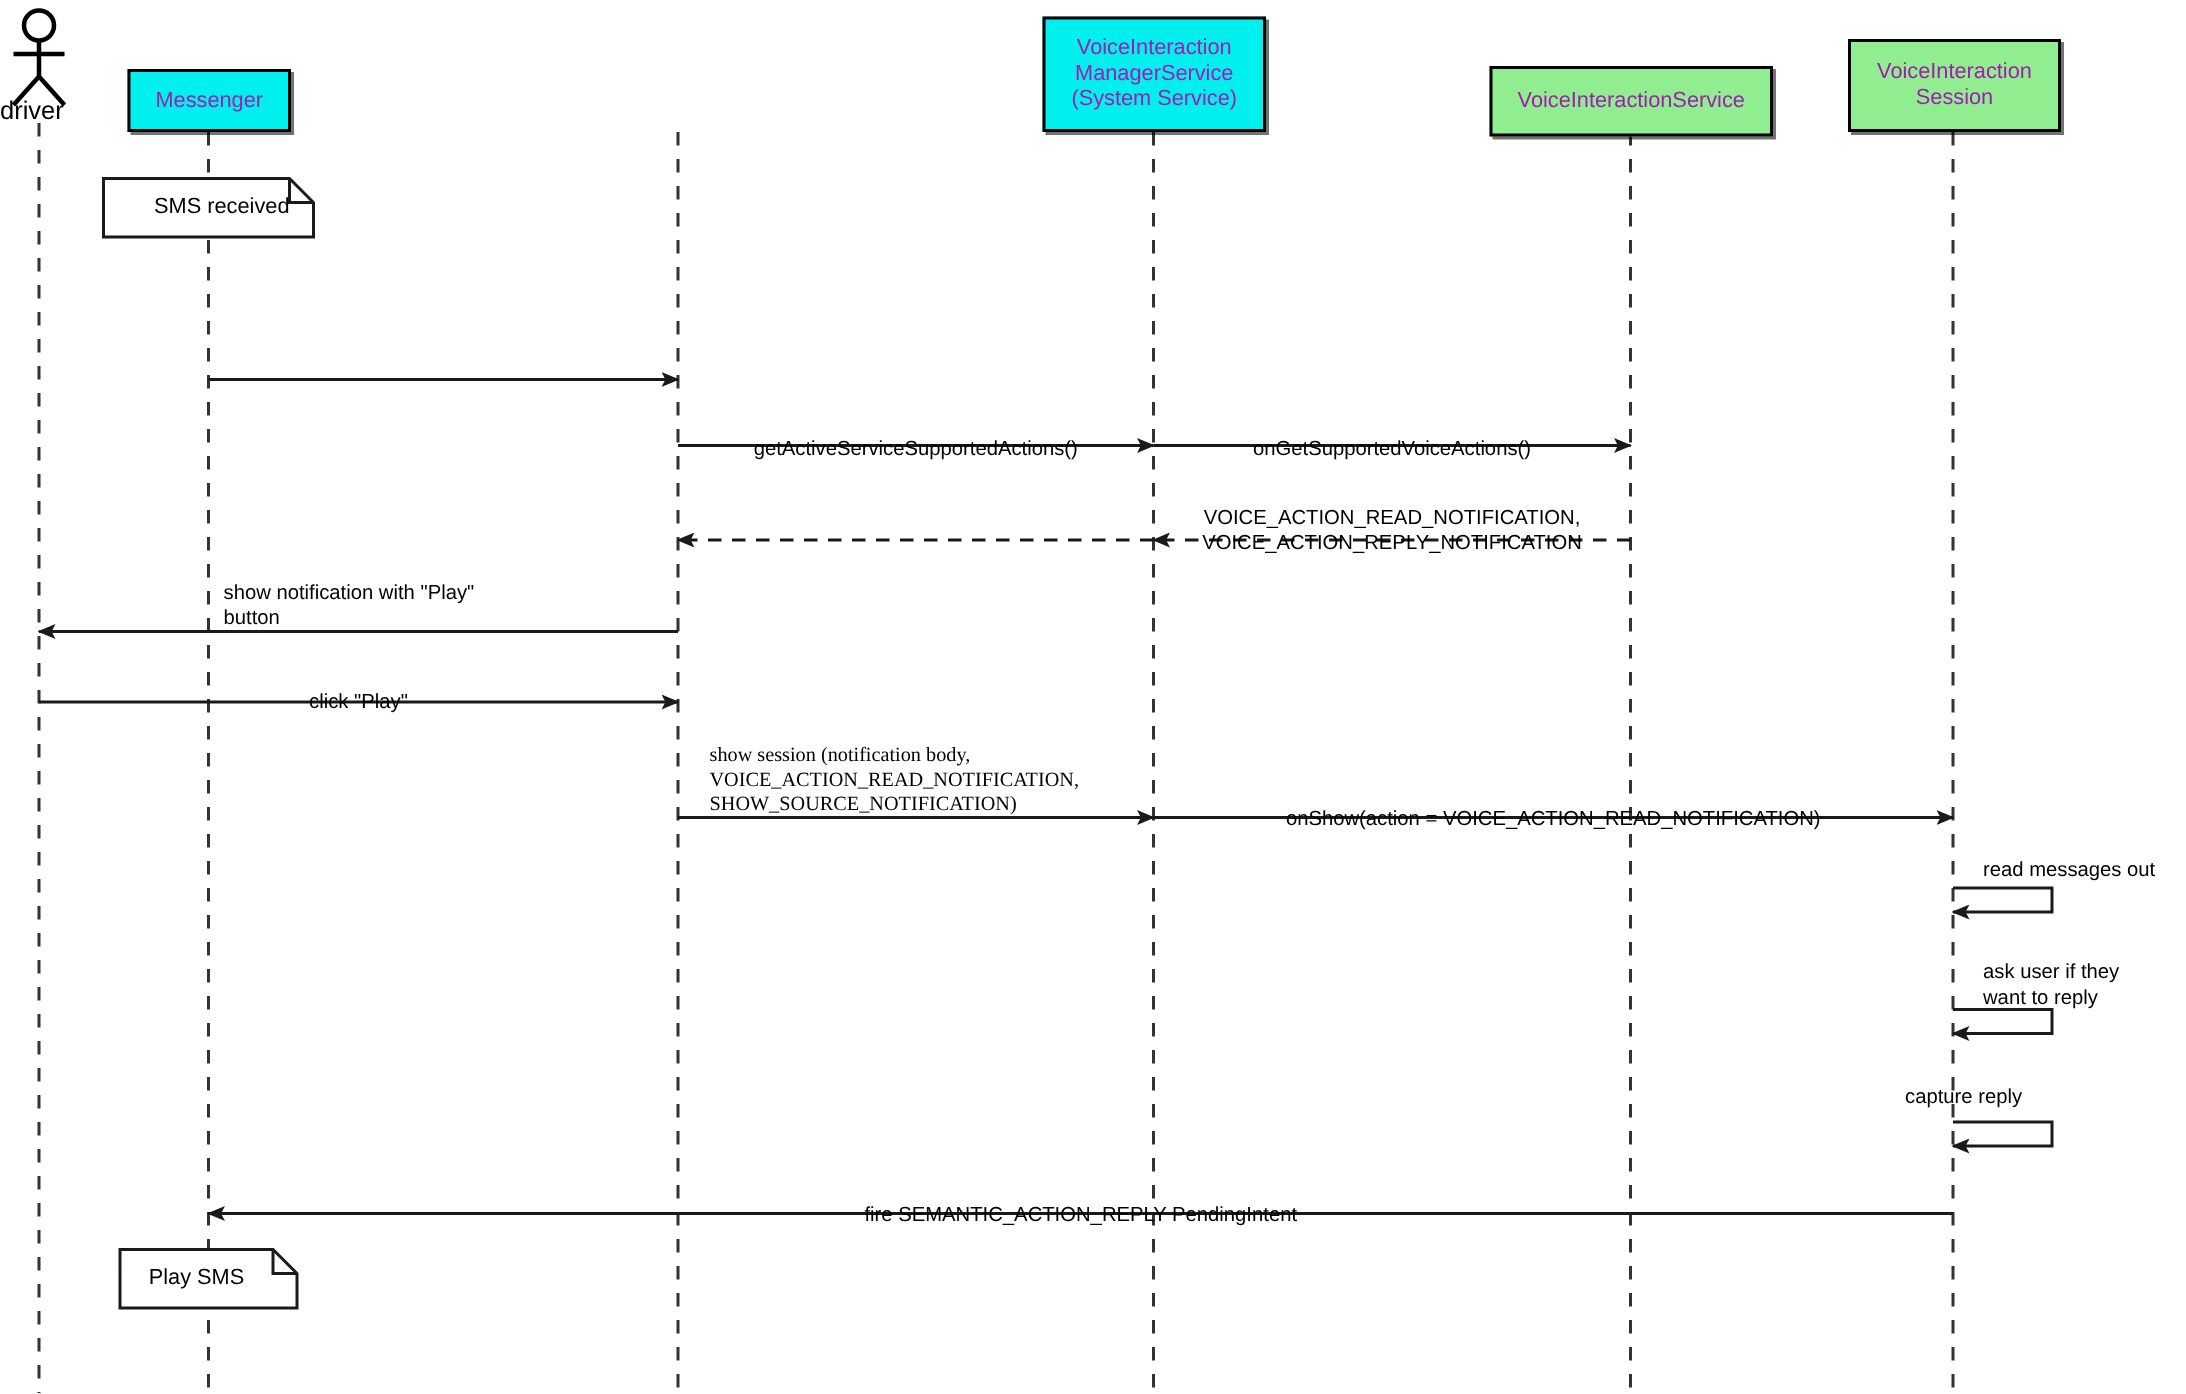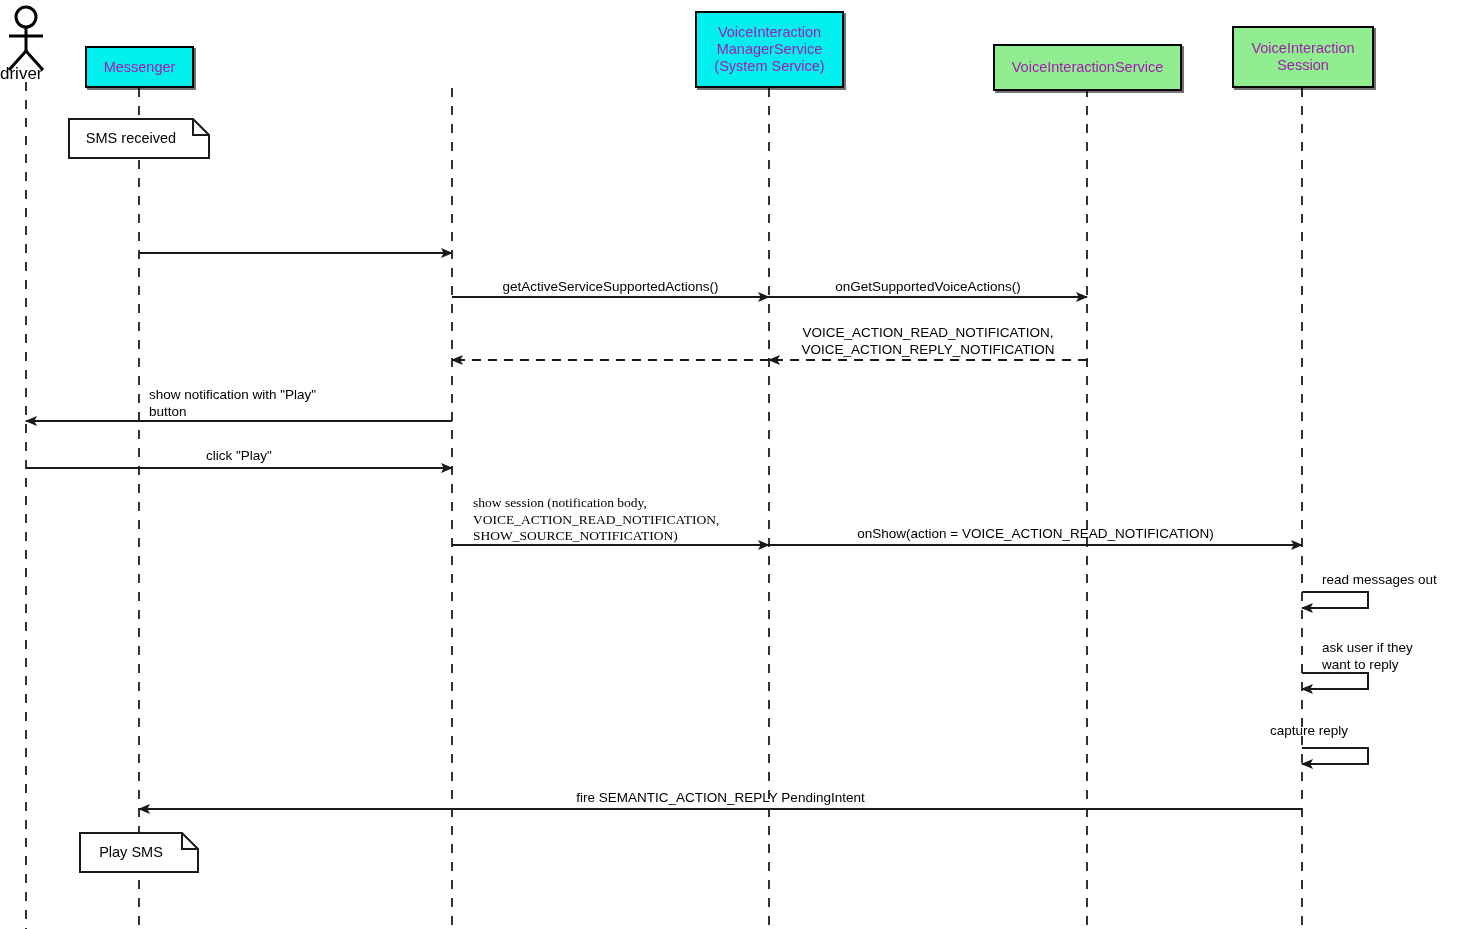--- a/index.html
+++ b/index.html
@@ -58,20 +58,21 @@
   .msg-label {
     position: absolute;
     font-size: 13.5px;
     line-height: 16.5px;
     color: #000000;
     white-space: pre-line;
     background: transparent;
   }
   .msg-label.center {
     text-align: center;
+    margin-top: 12px;
   }
   .msg-label.left {
     text-align: left;
   }
 </style>
 </head>
 <body>
 
 <div id="diagram">
 
@@ -144,21 +145,21 @@
 
   <div class="participant-box" style="left:993px; top:44px; width:189px; height:47px; background:#90ee90;">
     <span class="participant-label">VoiceInteractionService</span>
   </div>
 
   <div class="participant-box" style="left:1232px; top:26px; width:142px; height:62px; background:#90ee90;">
     <span class="participant-label">VoiceInteraction
 Session</span>
   </div>
 
-  <div class="note-text" style="left:69px; top:130px; width:124px; text-align:center;">SMS received</div>
+  <div class="note-text" style="left:69px; top:130px; width:124px; text-align:right;">SMS received</div>
 
   <div class="note-text" style="left:80px; top:844px; width:102px; text-align:center;">Play SMS</div>
 
 
   <div class="msg-label center" style="left:452px; top:279px; width:317px;">getActiveServiceSupportedActions()</div>
 
   <div class="msg-label center" style="left:769px; top:279px; width:318px;">onGetSupportedVoiceActions()</div>
 
   <div class="msg-label center" style="left:769px; top:325px; width:318px;">VOICE_ACTION_READ_NOTIFICATION,
 VOICE_ACTION_REPLY_NOTIFICATION</div>

